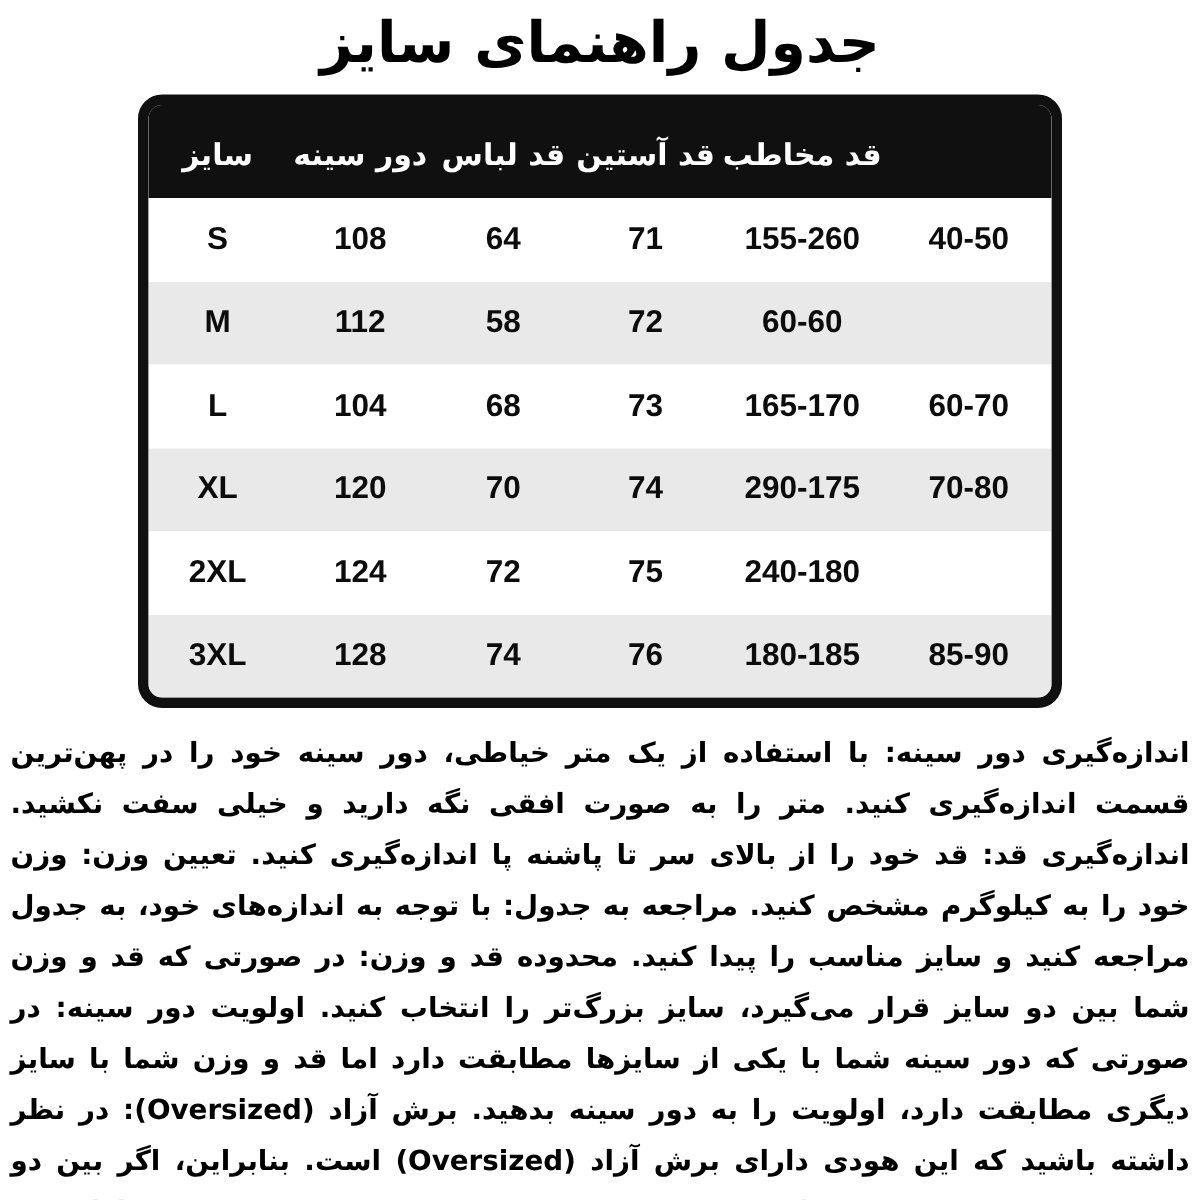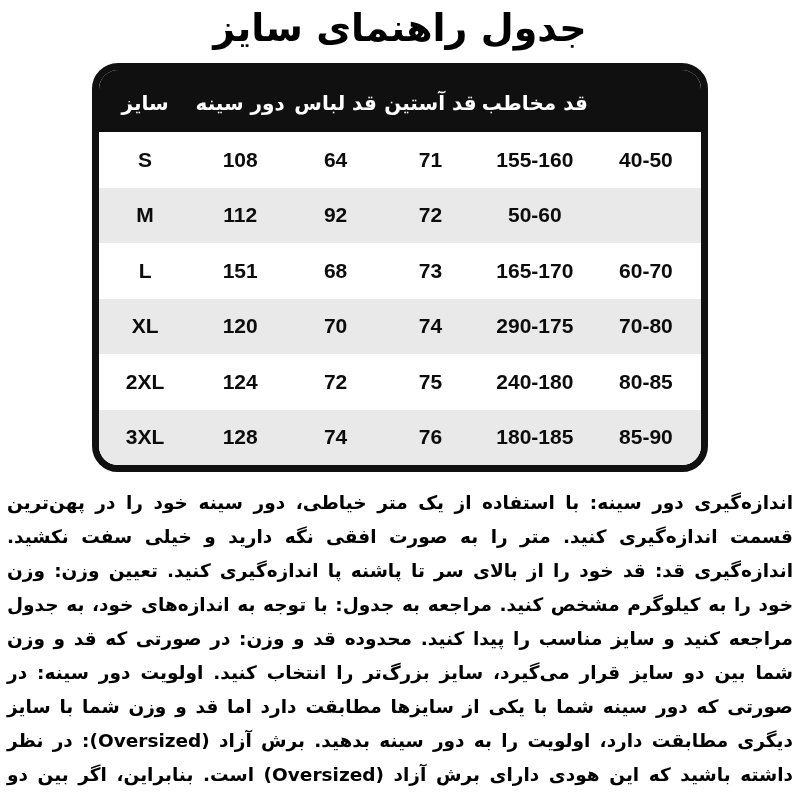--- a/index.html
+++ b/index.html
@@ -20,21 +20,21 @@
     color: #000000;
     padding-top: 6px;
     letter-spacing: 0;
   }
 
   
   .table-wrap {
     width: 616px;
     margin: 13px auto 0 auto;
     border: 7px solid #101010;
-    border-radius: 26px;
+    border-radius: 16px;
     overflow: hidden;
     background: #ffffff;
   }
   .tr {
     display: grid;
     grid-template-columns: 15.3% 16.3% 15.4% 16.1% 18.6% 18.3%;
     direction: ltr;
     align-items: center;
   }
   .thead {
@@ -89,35 +89,35 @@
       <div class="th">قد مخاطب</div>
     </div>
 
     <div class="tbody">
 
       <div class="tr">
         <div class="td">S</div>
         <div class="td">108</div>
         <div class="td">64</div>
         <div class="td">71</div>
-        <div class="td">155-160</div>
+        <div class="td">155-260</div>
         <div class="td">40-50</div>
       </div>
 
       <div class="tr stripe">
         <div class="td">M</div>
         <div class="td">112</div>
-        <div class="td">92</div>
+        <div class="td">58</div>
         <div class="td">72</div>
-        <div class="td">50-60</div>
+        <div class="td">60-60</div>
       </div>
 
       <div class="tr">
         <div class="td">L</div>
-        <div class="td">151</div>
+        <div class="td">104</div>
         <div class="td">68</div>
         <div class="td">73</div>
         <div class="td">165-170</div>
         <div class="td">60-70</div>
       </div>
 
       <div class="tr stripe">
         <div class="td">XL</div>
         <div class="td">120</div>
         <div class="td">70</div>
@@ -125,21 +125,20 @@
         <div class="td">290-175</div>
         <div class="td">70-80</div>
       </div>
 
       <div class="tr">
         <div class="td">2XL</div>
         <div class="td">124</div>
         <div class="td">72</div>
         <div class="td">75</div>
         <div class="td">240-180</div>
-        <div class="td">80-85</div>
       </div>
 
       <div class="tr stripe">
         <div class="td">3XL</div>
         <div class="td">128</div>
         <div class="td">74</div>
         <div class="td">76</div>
         <div class="td">180-185</div>
         <div class="td">85-90</div>
       </div>

